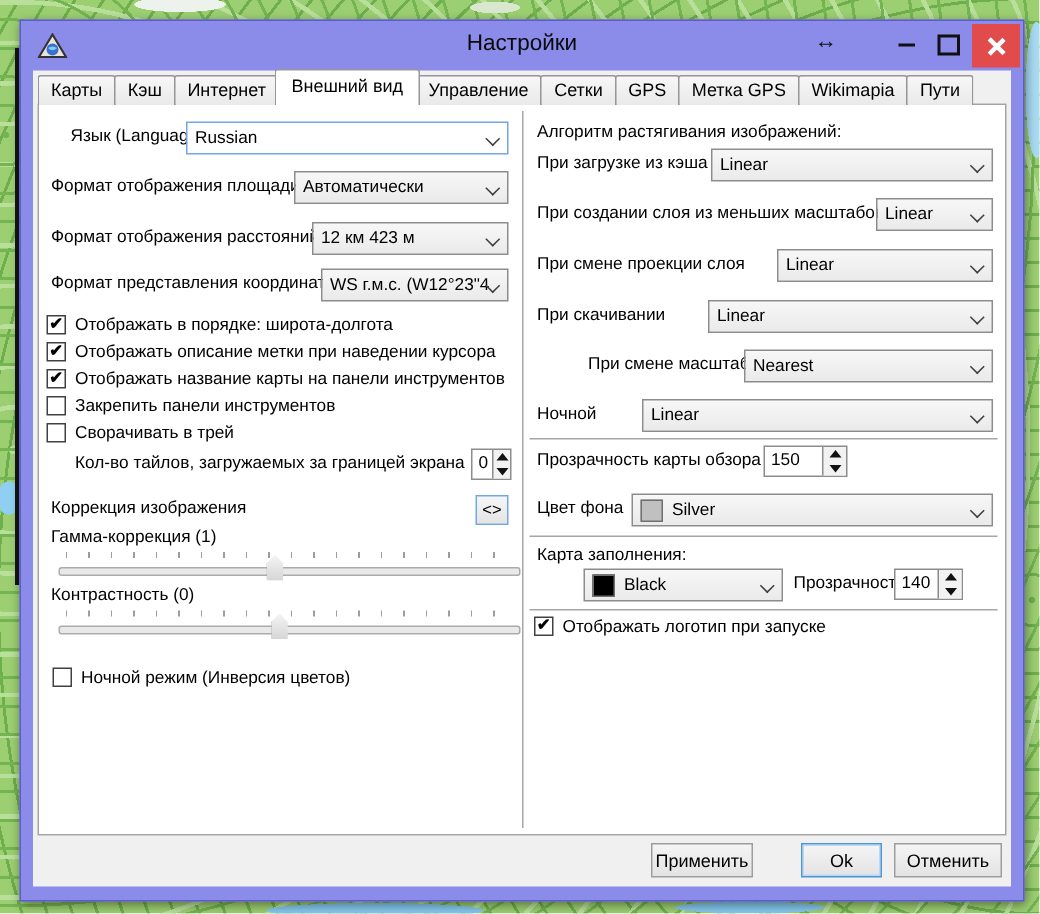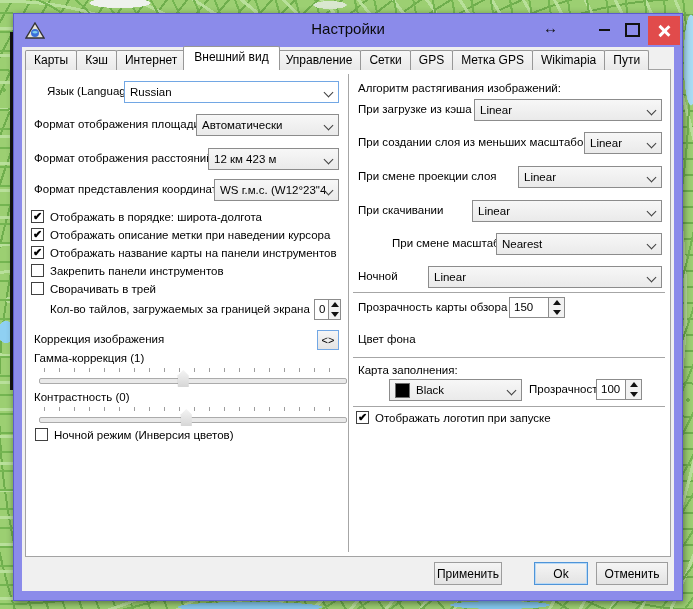--- a/index.html
+++ b/index.html
@@ -244,21 +244,21 @@
         <div class="thumb" style="left: 47%;"></div>
       </div>
 
       <div class="label" style="left:8px;top:321px;">Контрастность (0)</div>
       <div class="slider" style="top:335px;">
         <div class="ticks"></div>
         <div class="groove"></div>
         <div class="thumb" style="left: 48%;"></div>
       </div>
 
-      <div class="cbrow" style="left:9px;top:358px;">
+      <div class="cbrow" style="left:9px;top:375px;">
         <span class="cb"></span>
         <span>Ночной режим (Инверсия цветов)</span>
       </div>
 
       <div class="label" style="left:332px;top:12px;">Алгоритм растягивания изображений:</div>
 
       <div class="label" style="left:332px;top:33px;">При загрузке из кэша</div>
       <div class="combo" style="left:448px;top:29px;width:188px;">
         <span>Linear</span>
         <span class="chev"></span>
@@ -303,34 +303,39 @@
           <div>
               <span class="tri-up"></span>
             </div>
           <div>
               <span class="tri-dn"></span>
             </div>
         </span>
       </div>
 
       <div class="label" style="left:332px;top:263px;">Цвет фона</div>
+      <div class="combo" style="left:395px;top:259px;width:241px;">
+        <span class="swatch" style="background: rgb(192, 192, 192);"></span>
+        <span>Silver</span>
+        <span class="chev"></span>
+      </div>
 
       <div class="hsep" style="top:287px;"></div>
 
       <div class="label" style="left:332px;top:294px;">Карта заполнения:</div>
 
       <div class="label" style="left:332px;top:313px;padding-left:40px;">Цвет</div>
       <div class="combo" style="left:363px;top:309px;width:133px;">
         <span class="swatch" style="background: rgb(0, 0, 0);"></span>
         <span>Black</span>
         <span class="chev"></span>
       </div>
       <div class="label" style="left:503px;top:313px;">Прозрачность</div>
       <div class="spin" style="left:570px;top:309px;width:46px;">
-        <span class="val">100</span>
+        <span class="val">140</span>
         <span class="btns">
           <div>
               <span class="tri-up"></span>
             </div>
           <div>
               <span class="tri-dn"></span>
             </div>
         </span>
       </div>
 

